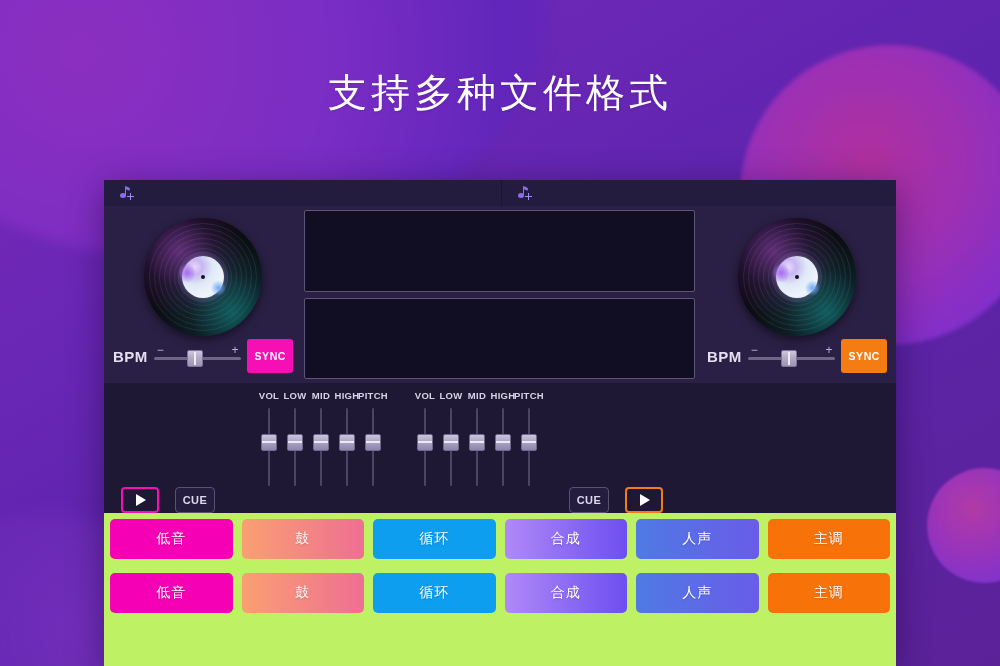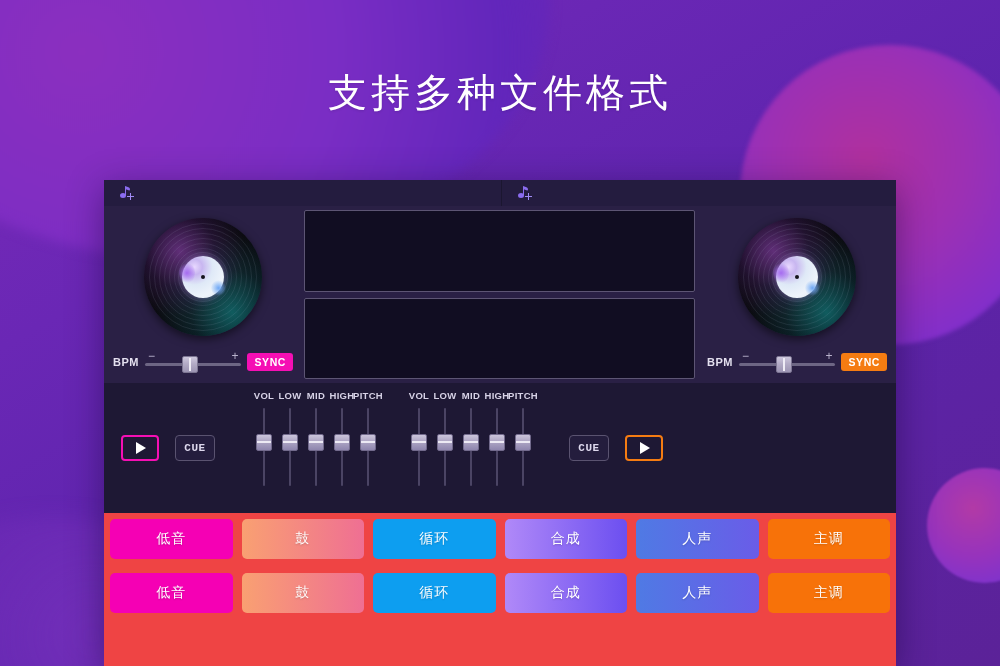--- a/index.html
+++ b/index.html
@@ -193,73 +193,73 @@
   }
   .spindle {
     position: absolute; left: 50%; top: 50%; transform: translate(-50%,-50%);
     width: 4px; height: 4px; border-radius: 50%; background: #15131c; z-index: 3;
   }
 
   .bpm-row {
     position: absolute; bottom: 10px; left: 0; width: 100%;
     display: flex; align-items: center; padding: 0 9px;
   }
-  .bpm-label { color: #e4e0ef; font-size: 11px; letter-spacing: .5px; font-weight: 600; }
+  .bpm-label { color: #e4e0ef; font-size: 15px; letter-spacing: .5px; font-weight: 600; }
   .bpm-slider { flex: 1; position: relative; height: 22px; margin: 0 6px; }
   .bpm-track {
     position: absolute; left: 0; right: 0; top: 12px; height: 3px;
     background: #6d6684; border-radius: 2px;
   }
   .bpm-minus, .bpm-plus {
     position: absolute; top: 0px; color: #b9b2cc; font-size: 12px; line-height: 10px;
   }
   .bpm-minus { left: 3px; }
   .bpm-plus { right: 3px; }
   .bpm-knob {
     position: absolute; left: 38%; top: 5px; width: 16px; height: 17px; border-radius: 2px;
     background: linear-gradient(180deg,#cdc7dd 0%, #b3abc6 45%, #9c94b3 100%);
     border: 1px solid #7d7693;
   }
   .bpm-knob::after {
     content: ""; position: absolute; left: 6px; top: 1px; width: 2px; height: 13px;
     background: #efecf6;
   }
   .sync-btn {
-    height: 18px; padding: 0 7px; border-radius: 3px; border: none;
+    height: 34px; padding: 0 7px; border-radius: 3px; border: none;
     font-size: 10.5px; font-weight: 700; letter-spacing: .6px; color: #fff;
     display: flex; align-items: center; cursor: pointer;
   }
 
   
   .mixer-zone {
     flex: none; height: 130px; background: #1e1834;
     display: flex; align-items: flex-start; position: relative;
   }
   .transport {
-    width: 128px; display: flex; align-items: center; justify-content: center;
-    gap: 16px; height: 130px; font-family: Liberation Mono, monospace;
+    width: 128px; display: flex; align-items: flex-end; justify-content: center;
+    gap: 16px; height: 130px;
   }
   .transport.right { justify-content: center; }
   .play-btn {
     width: 38px; height: 26px; border-radius: 4px; background: transparent;
     display: flex; align-items: center; justify-content: center; cursor: pointer;
   }
   .play-btn .tri {
     width: 0; height: 0; border-left: 10px solid #ffffff;
     border-top: 6.5px solid transparent; border-bottom: 6.5px solid transparent;
     margin-left: 2px;
   }
   .cue-btn {
     width: 40px; height: 26px; border-radius: 4px; border: 1px solid #5a5370;
     background: #241d3d; color: #ded9ee; font-size: 11px; font-weight: 600;
     display: flex; align-items: center; justify-content: center; cursor: pointer;
     letter-spacing: .5px;
   }
 
-  .fader-bank { width: 160px; padding-top: 7px; display: flex; justify-content: center; }
+  .fader-bank { width: 160px; padding-top: 7px; display: flex; justify-content: flex-end; }
   .fader-bank.left { padding-left: 14px; padding-right: 6px; }
   .fader-bank.right { padding-left: 8px; padding-right: 10px; }
   .fader { width: 26px; display: flex; flex-direction: column; align-items: center; }
   .fader-label {
     color: #d7d2e6; font-size: 9.5px; font-weight: 600; letter-spacing: .3px; margin-bottom: 7px;
     white-space: nowrap;
   }
   .fader-rail { position: relative; width: 20px; height: 78px; }
   .fader-rail .rail {
     position: absolute; left: 9px; top: 0; width: 2px; height: 78px;
@@ -292,21 +292,21 @@
     position: absolute; left: 50%; transform: translateX(-50%); top: 9px;
     width: 24px; height: 29px; border-radius: 3px;
     background: linear-gradient(180deg,#cfc9de 0%, #b4acc9 45%, #9990b4 100%);
     border: 1px solid #7b7394; cursor: pointer;
   }
   .xfader-knob::after {
     content: ""; position: absolute; left: 10px; top: 2px; width: 3px; height: 23px; background: #f0edf7;
   }
 
   
-  .pads-zone { flex: 1; background: #ef4444; padding: 6px 6px 0 6px; }
+  .pads-zone { flex: 1; background: #bef264; padding: 6px 6px 0 6px; }
   .pad-row { display: flex; gap: 9px; margin-bottom: 14px; }
   .pad {
     flex: 1; height: 40px; border-radius: 5px; border: none; cursor: pointer;
     color: #ffffff; font-size: 14px; letter-spacing: 1px;
     display: flex; align-items: center; justify-content: center;
     font-family: "Liberation Sans", "DejaVu Sans", sans-serif;
     text-shadow: 0 1px 2px rgba(0,0,0,0.18);
   }
 </style>
 </head>

